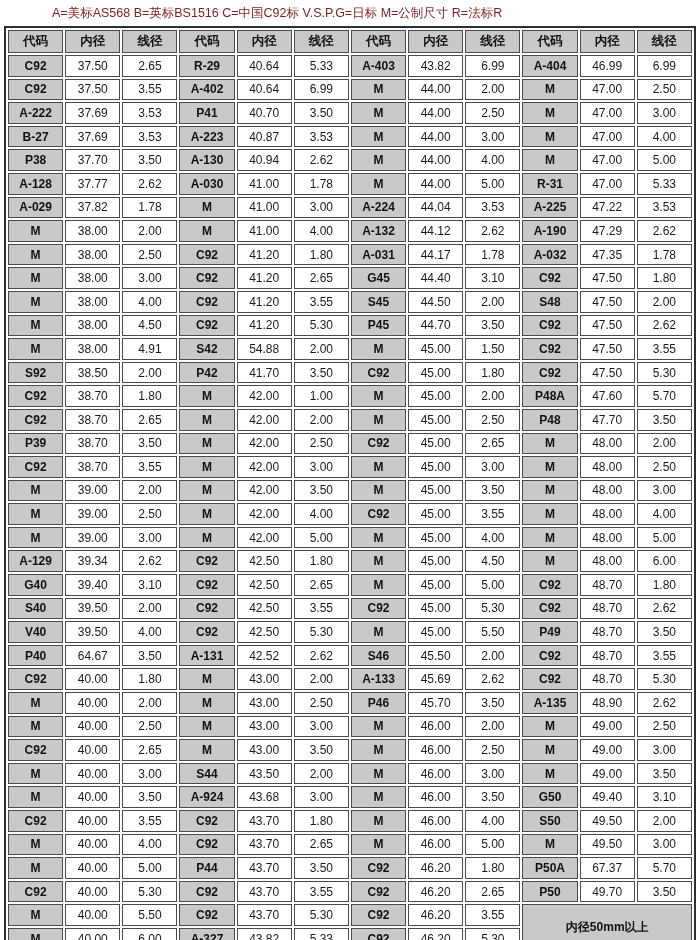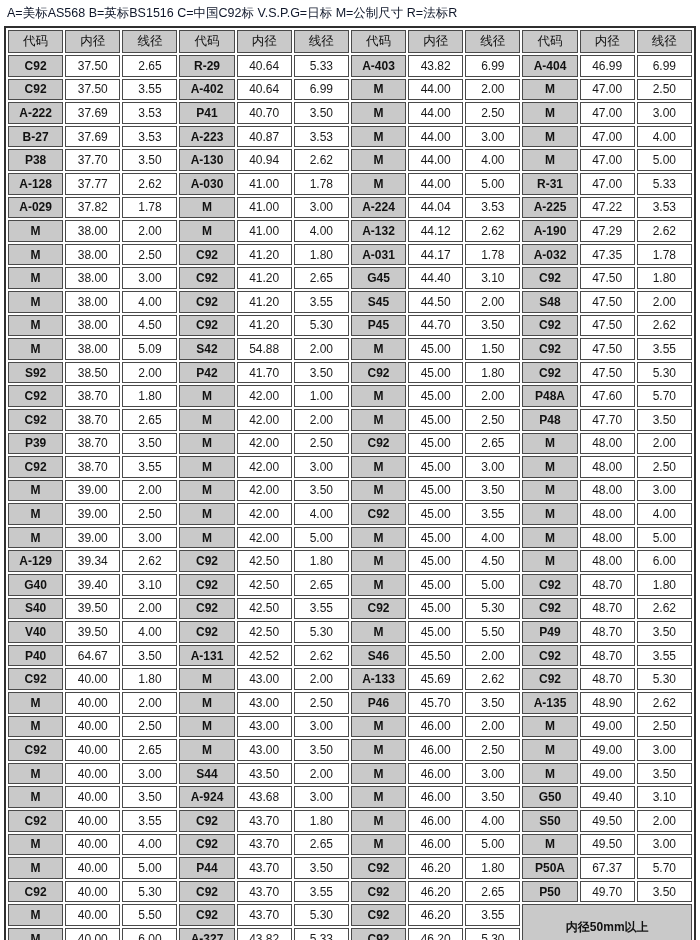--- a/index.html
+++ b/index.html
@@ -3,33 +3,33 @@
 <meta charset="utf-8">
 <style>
   html,body { margin:0; padding:0; }
   body {
     width:700px; height:940px; background:#ffffff; color:#111;
     font-family:"Liberation Sans","DejaVu Sans",sans-serif;
     overflow:hidden;
   }
   .page { padding:2px 3px 0 4px; }
   .legend {
-    font-size:12.5px; color:#0f172a; padding:3px 0 4px 3px;
-    white-space:nowrap; font-weight:400;
+    font-size:12.5px; color:#7f1d1d; padding:3px 0 4px 3px;
+    white-space:nowrap; font-weight:400;margin-left:45px;
   }
   table.spec {
     border-collapse:separate; border-spacing:2px; table-layout:fixed;
     width:692px; border:2px solid #2f2f2f; background:#ffffff;
   }
   table.spec th, table.spec td {
     border:1px solid #4a4a4a; text-align:center; vertical-align:middle;
     padding:0; overflow:hidden; white-space:nowrap; line-height:1;
   }
   table.spec th {
-    background:#c9c9c9; font-weight:400; font-size:12.5px; height:21px;
+    background:#c9c9c9; font-weight:700; font-size:12.5px; height:21px;
   }
   table.spec td { height:19.6px; font-size:12px; }
   td.code { background:#c9c9c9; font-weight:700; }
   td.val  { background:#ffffff; font-weight:400; color:#1a1a1a; }
   td.mcell{ background:#c9c9c9; font-weight:700; font-size:12.5px; }
 </style>
 </head>
 <body>
 
 <div class="page">
@@ -217,21 +217,21 @@
           <td class="code">P45</td>
           <td class="val">44.70</td>
           <td class="val">3.50</td>
           <td class="code">C92</td>
           <td class="val">47.50</td>
           <td class="val">2.62</td>
         </tr>
         <tr>
           <td class="code">M</td>
           <td class="val">38.00</td>
-          <td class="val">5.09</td>
+          <td class="val">4.91</td>
           <td class="code">S42</td>
           <td class="val">54.88</td>
           <td class="val">2.00</td>
           <td class="code">M</td>
           <td class="val">45.00</td>
           <td class="val">1.50</td>
           <td class="code">C92</td>
           <td class="val">47.50</td>
           <td class="val">3.55</td>
         </tr>

